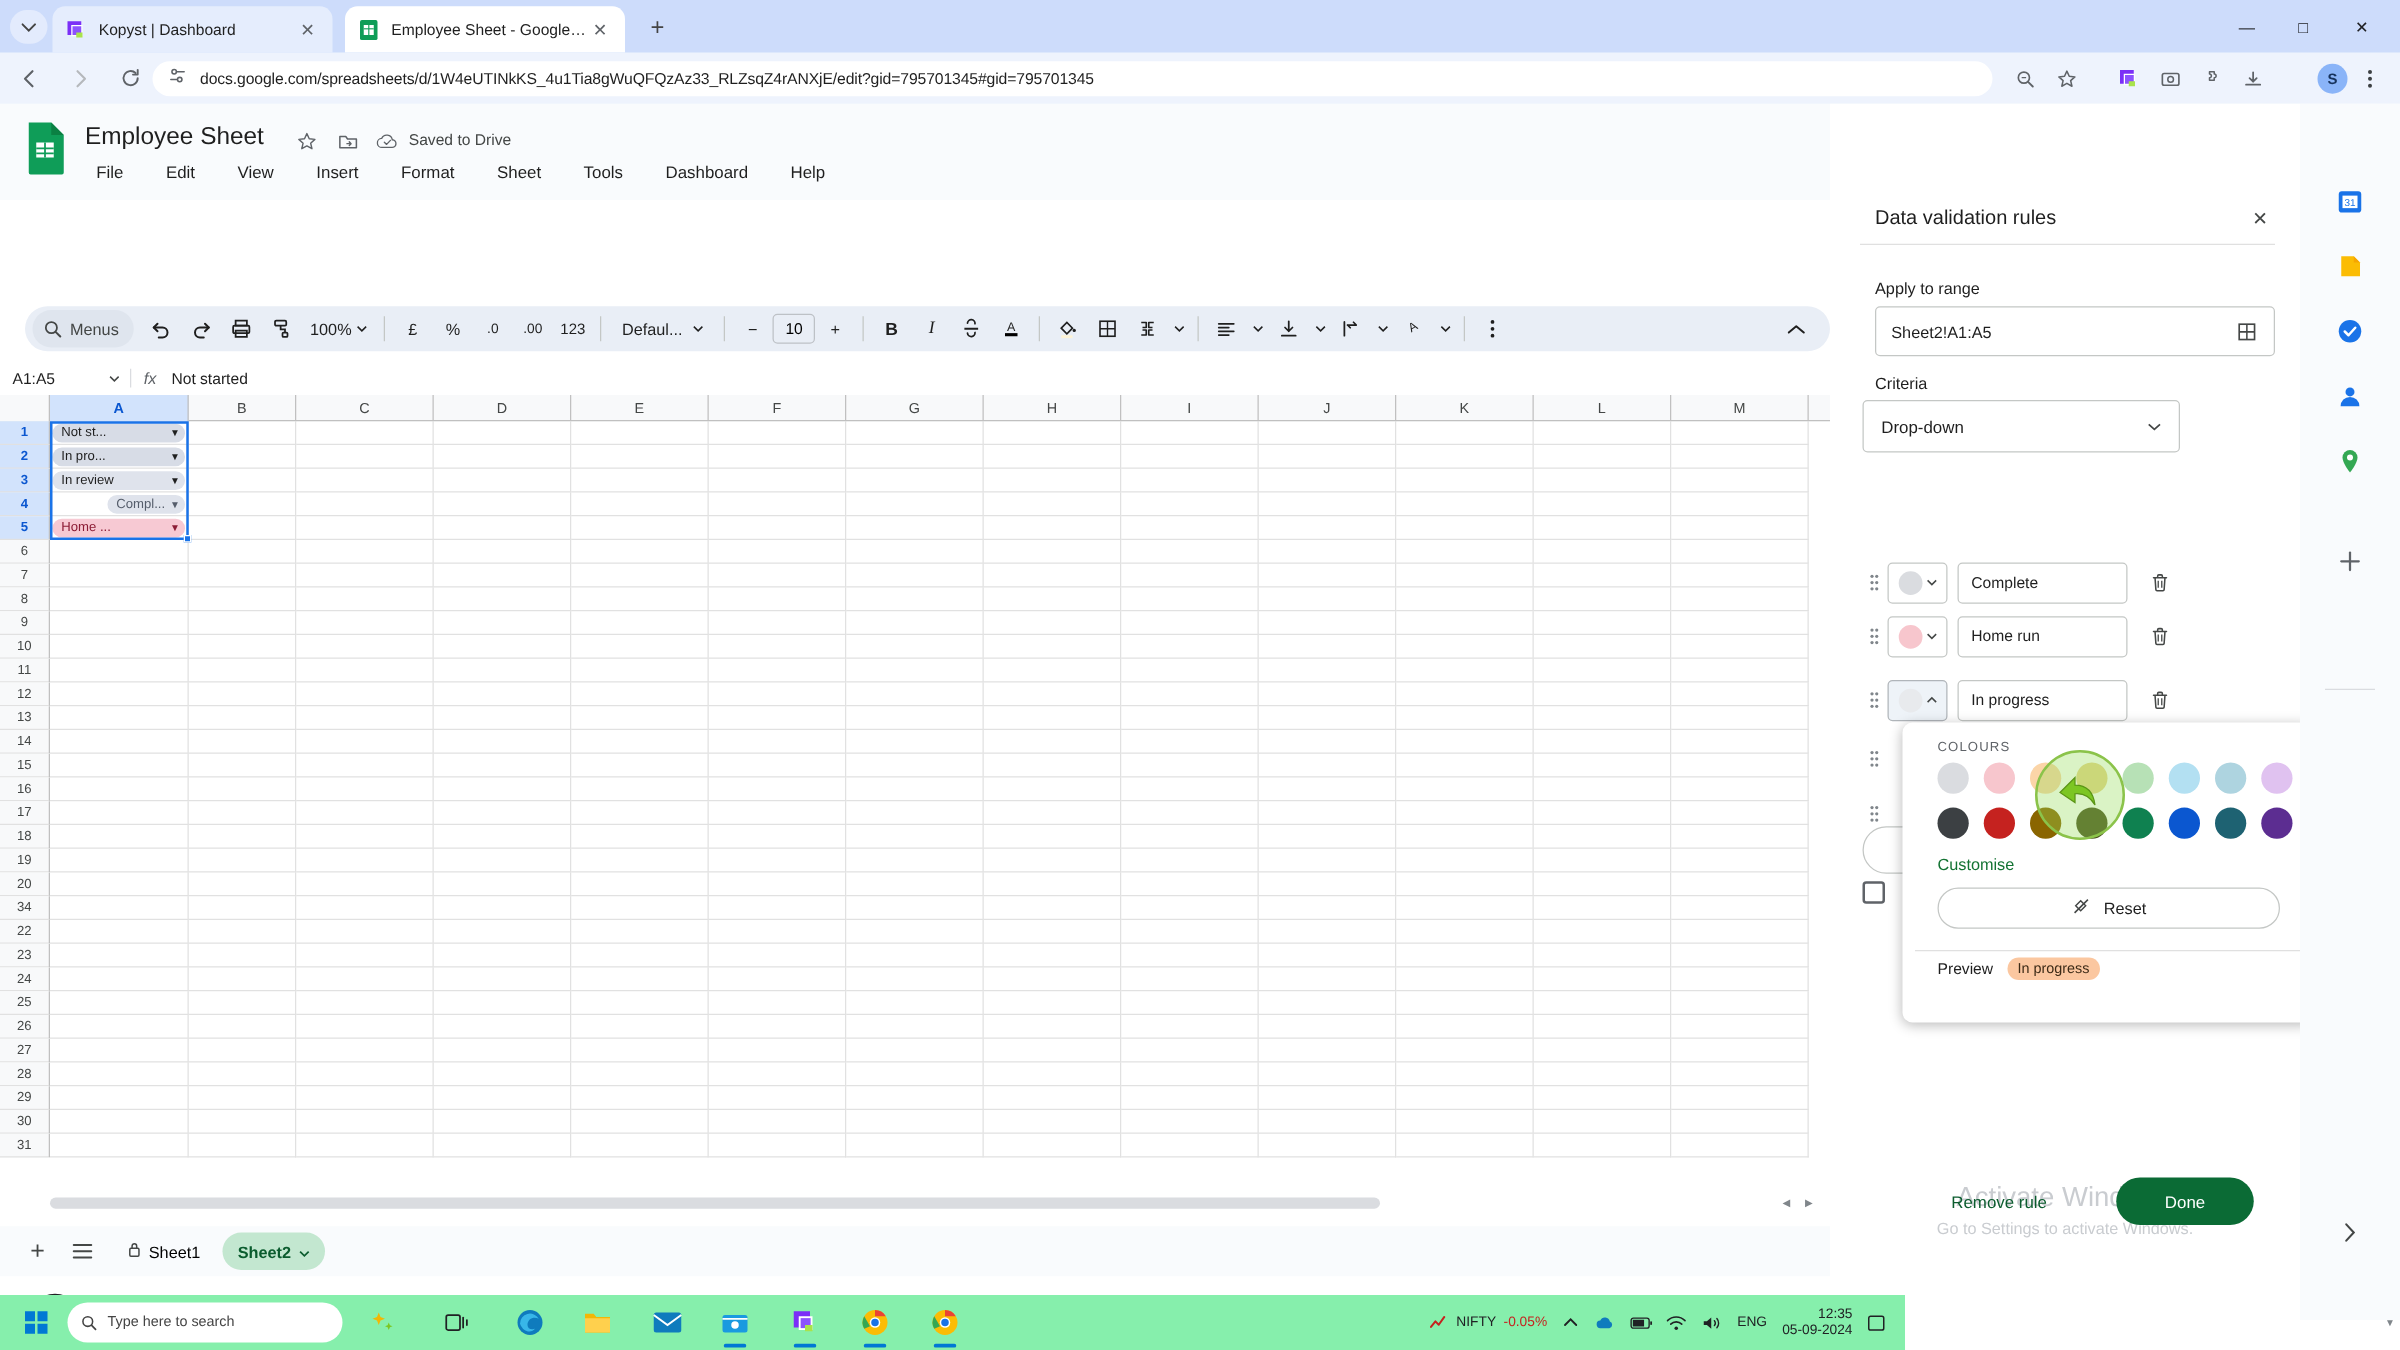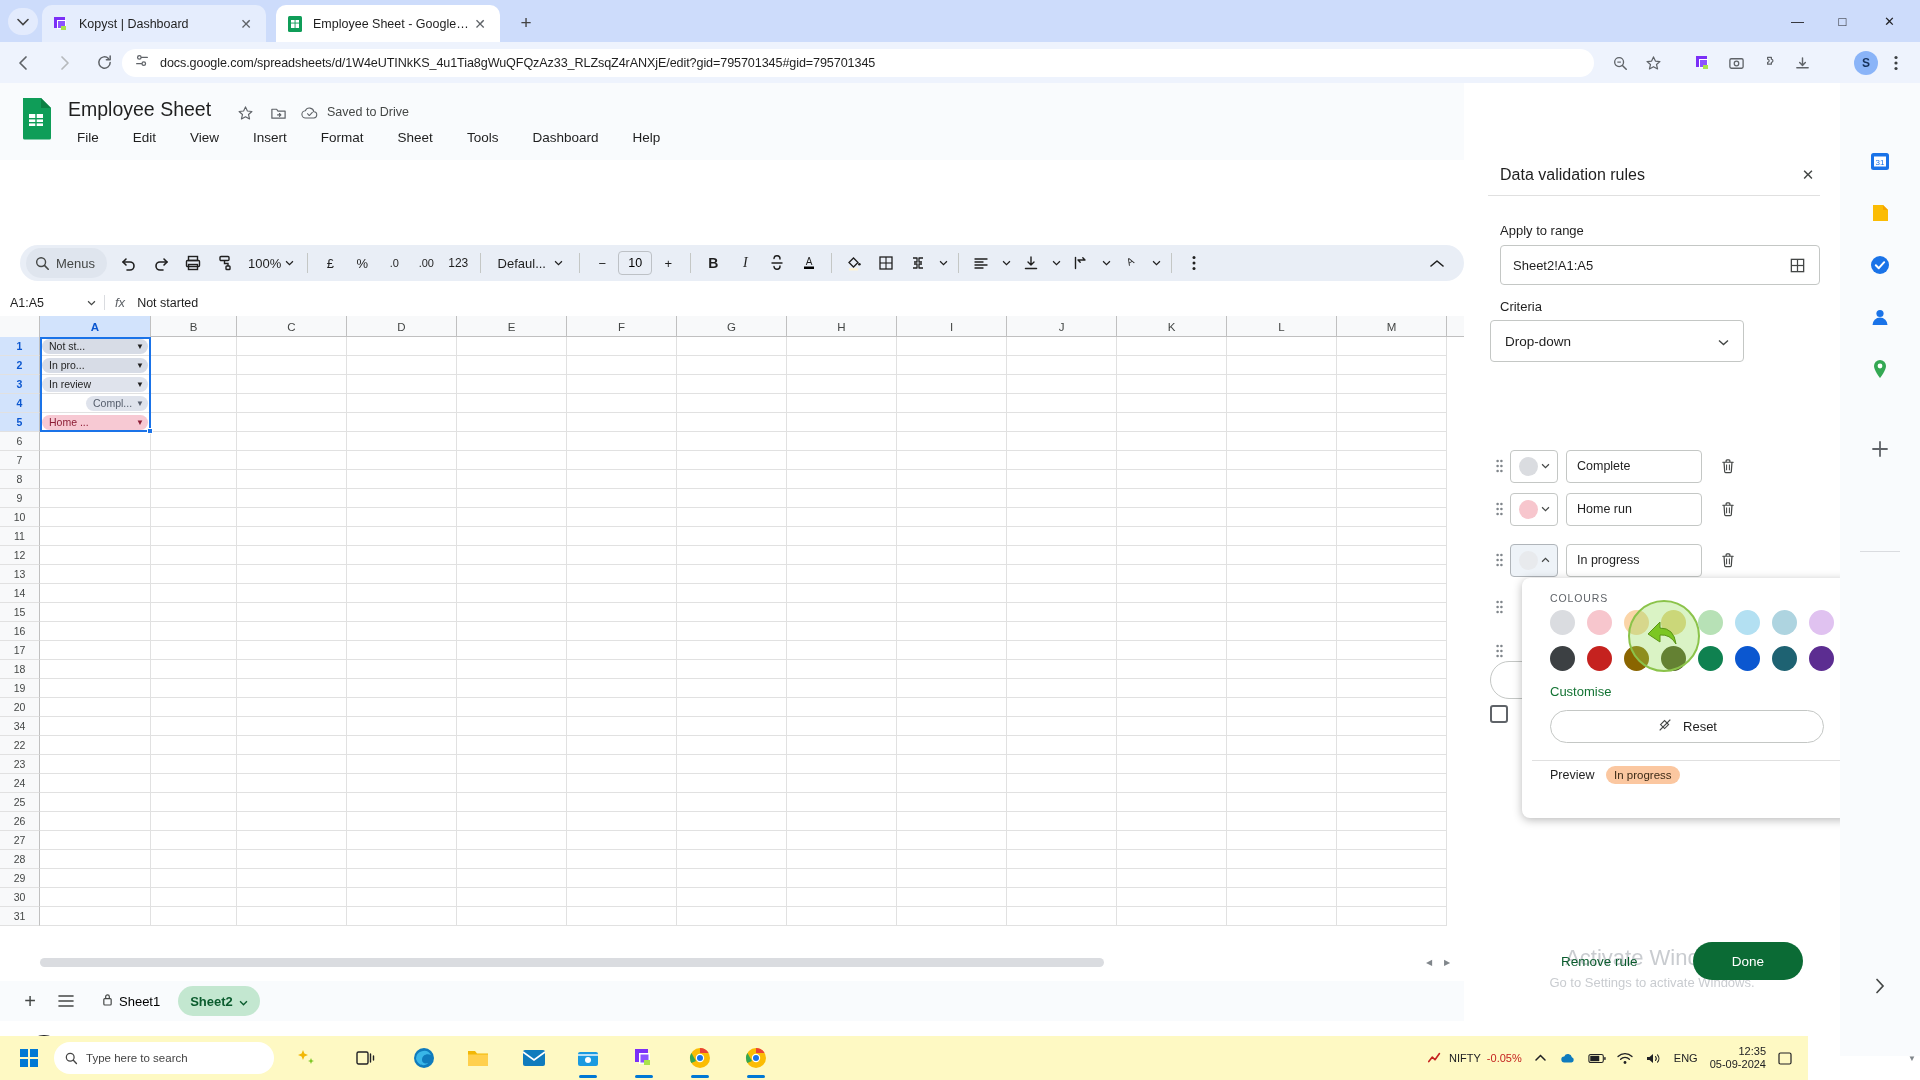--- a/index.html
+++ b/index.html
@@ -156,21 +156,21 @@
   
   #right-rail { position:absolute; left:1840px; top:83px; width:80px; height:973px; background:#f9fbfd; }
   .rail-ico { position:absolute; left:22px; width:36px; height:36px; border-radius:10px; display:flex; align-items:center; justify-content:center; }
   #rail-sep { position:absolute; left:20px; top:468px; width:40px; height:1px; background:#dadce0; }
 
   
   #rec-bubble { position:absolute; left:22px; top:952px; width:44px; height:44px; border-radius:22px; background:#202124; display:flex; align-items:center; justify-content:center; }
   #rec-dot { width:16px; height:16px; border-radius:8px; background:#6b4fd8; }
 
   
-  #taskbar { position:absolute; left:0; bottom:0; width:1808px; height:44px; background:#fef9c3; }
+  #taskbar { position:absolute; left:0; bottom:0; width:1524px; height:44px; background:#86efac; }
   #start-btn { position:absolute; left:14px; top:7px; width:30px; height:30px; display:flex; align-items:center; justify-content:center; }
   #tb-search { position:absolute; left:54px; top:6px; width:220px; height:32px; background:#ffffff; border-radius:16px; display:flex; align-items:center; padding:0 10px; gap:8px; }
   #tb-search-txt { font-size:11.5px; color:#444; }
   .tb-app { position:absolute; top:6px; width:32px; height:32px; display:flex; align-items:center; justify-content:center; }
   .tb-app.active::after { content:""; position:absolute; bottom:-4px; left:7px; width:18px; height:3px; border-radius:2px; background:#0078d4; }
   #tray { position:absolute; right:0; top:0; height:44px; display:flex; align-items:center; gap:10px; padding-right:14px; }
   #ticker { display:flex; align-items:center; gap:6px; font-size:11px; color:#202124; }
   #ticker-neg { color:#c5221f;text-align:center; }
   .tray-ico { width:18px; height:18px; display:flex; align-items:center; justify-content:center; color:#202124; font-size:12px; }
   #clock { font-size:11px; line-height:13px; text-align:right; color:#202124; }

